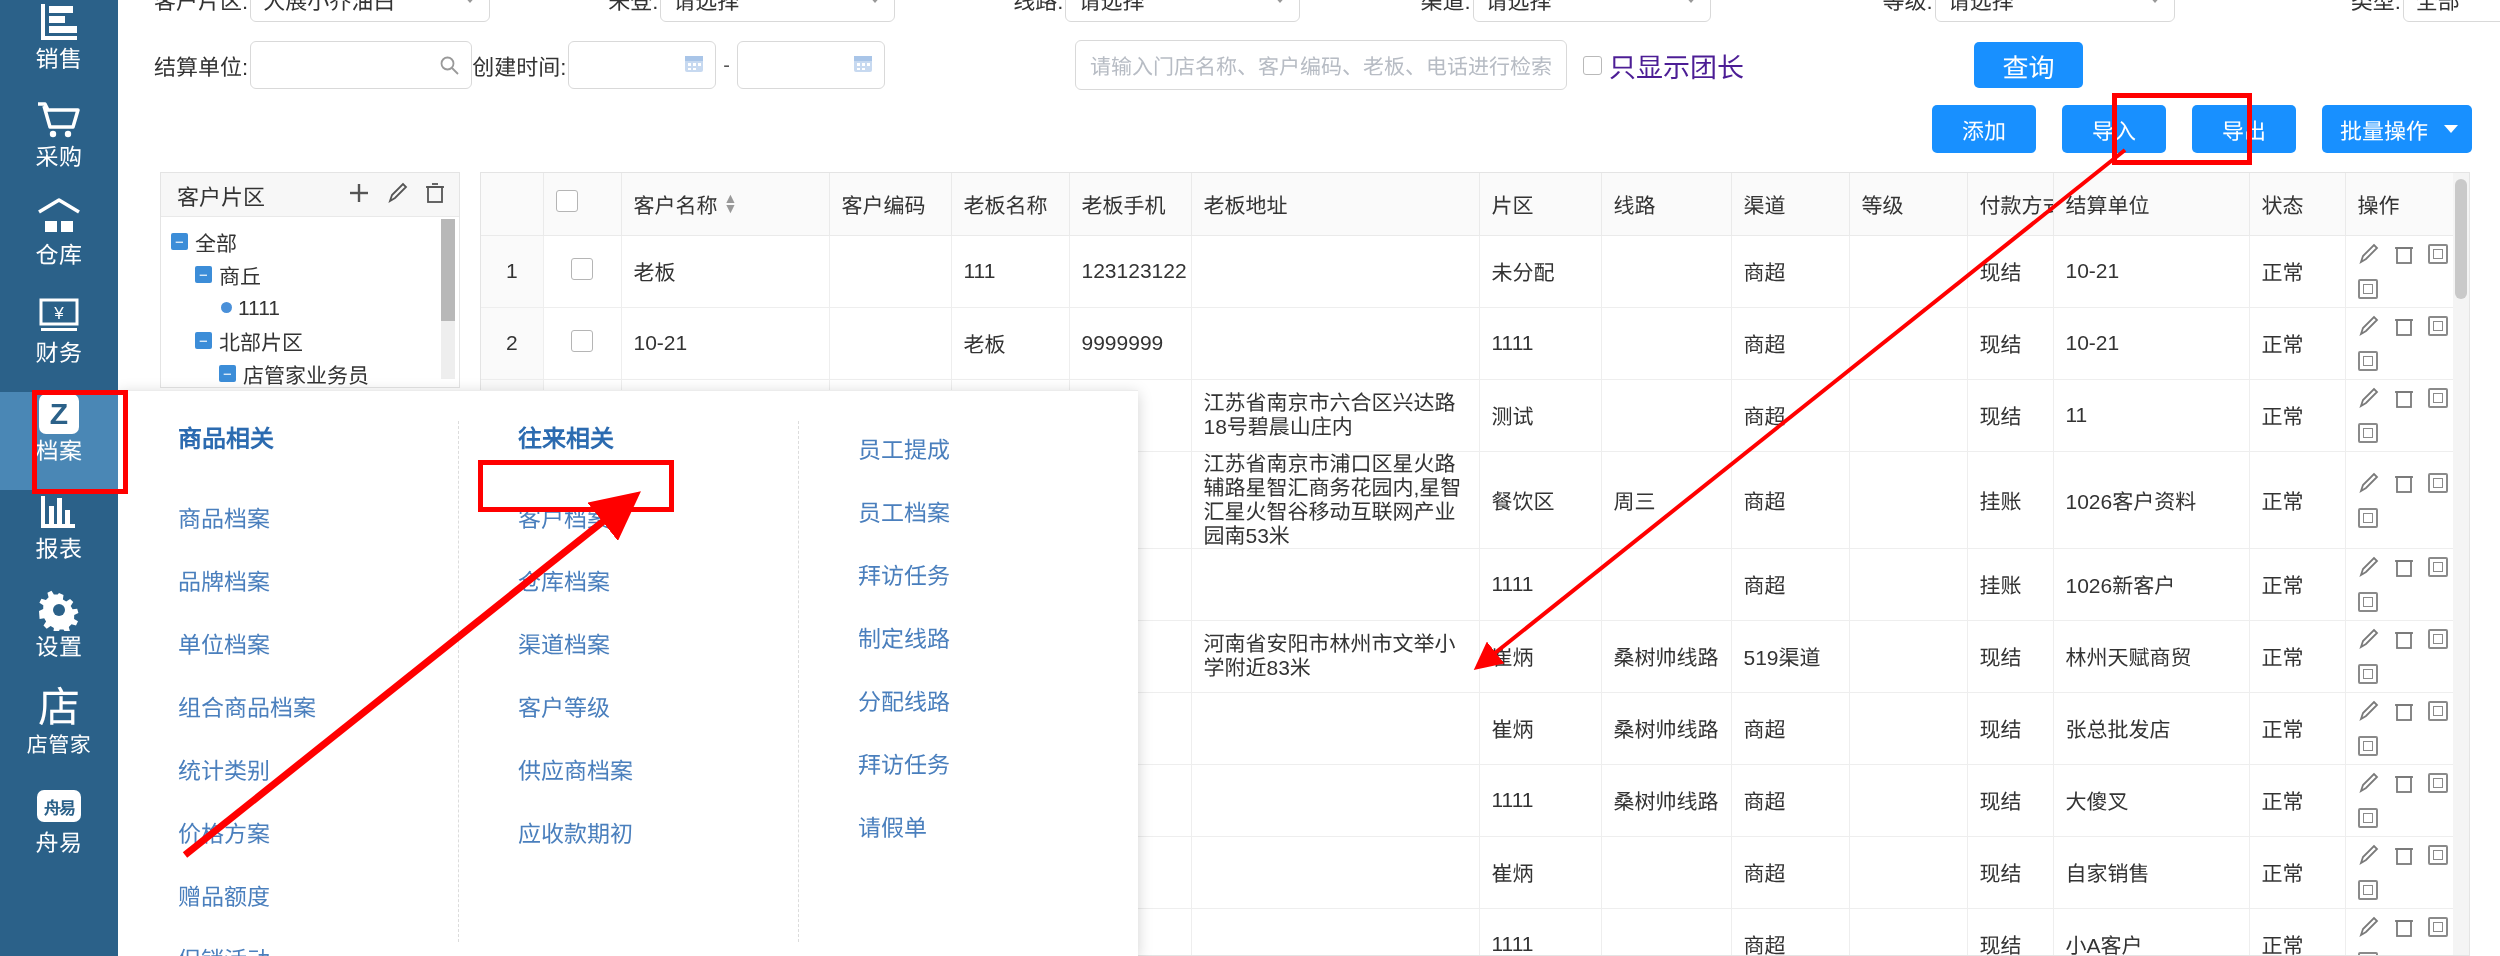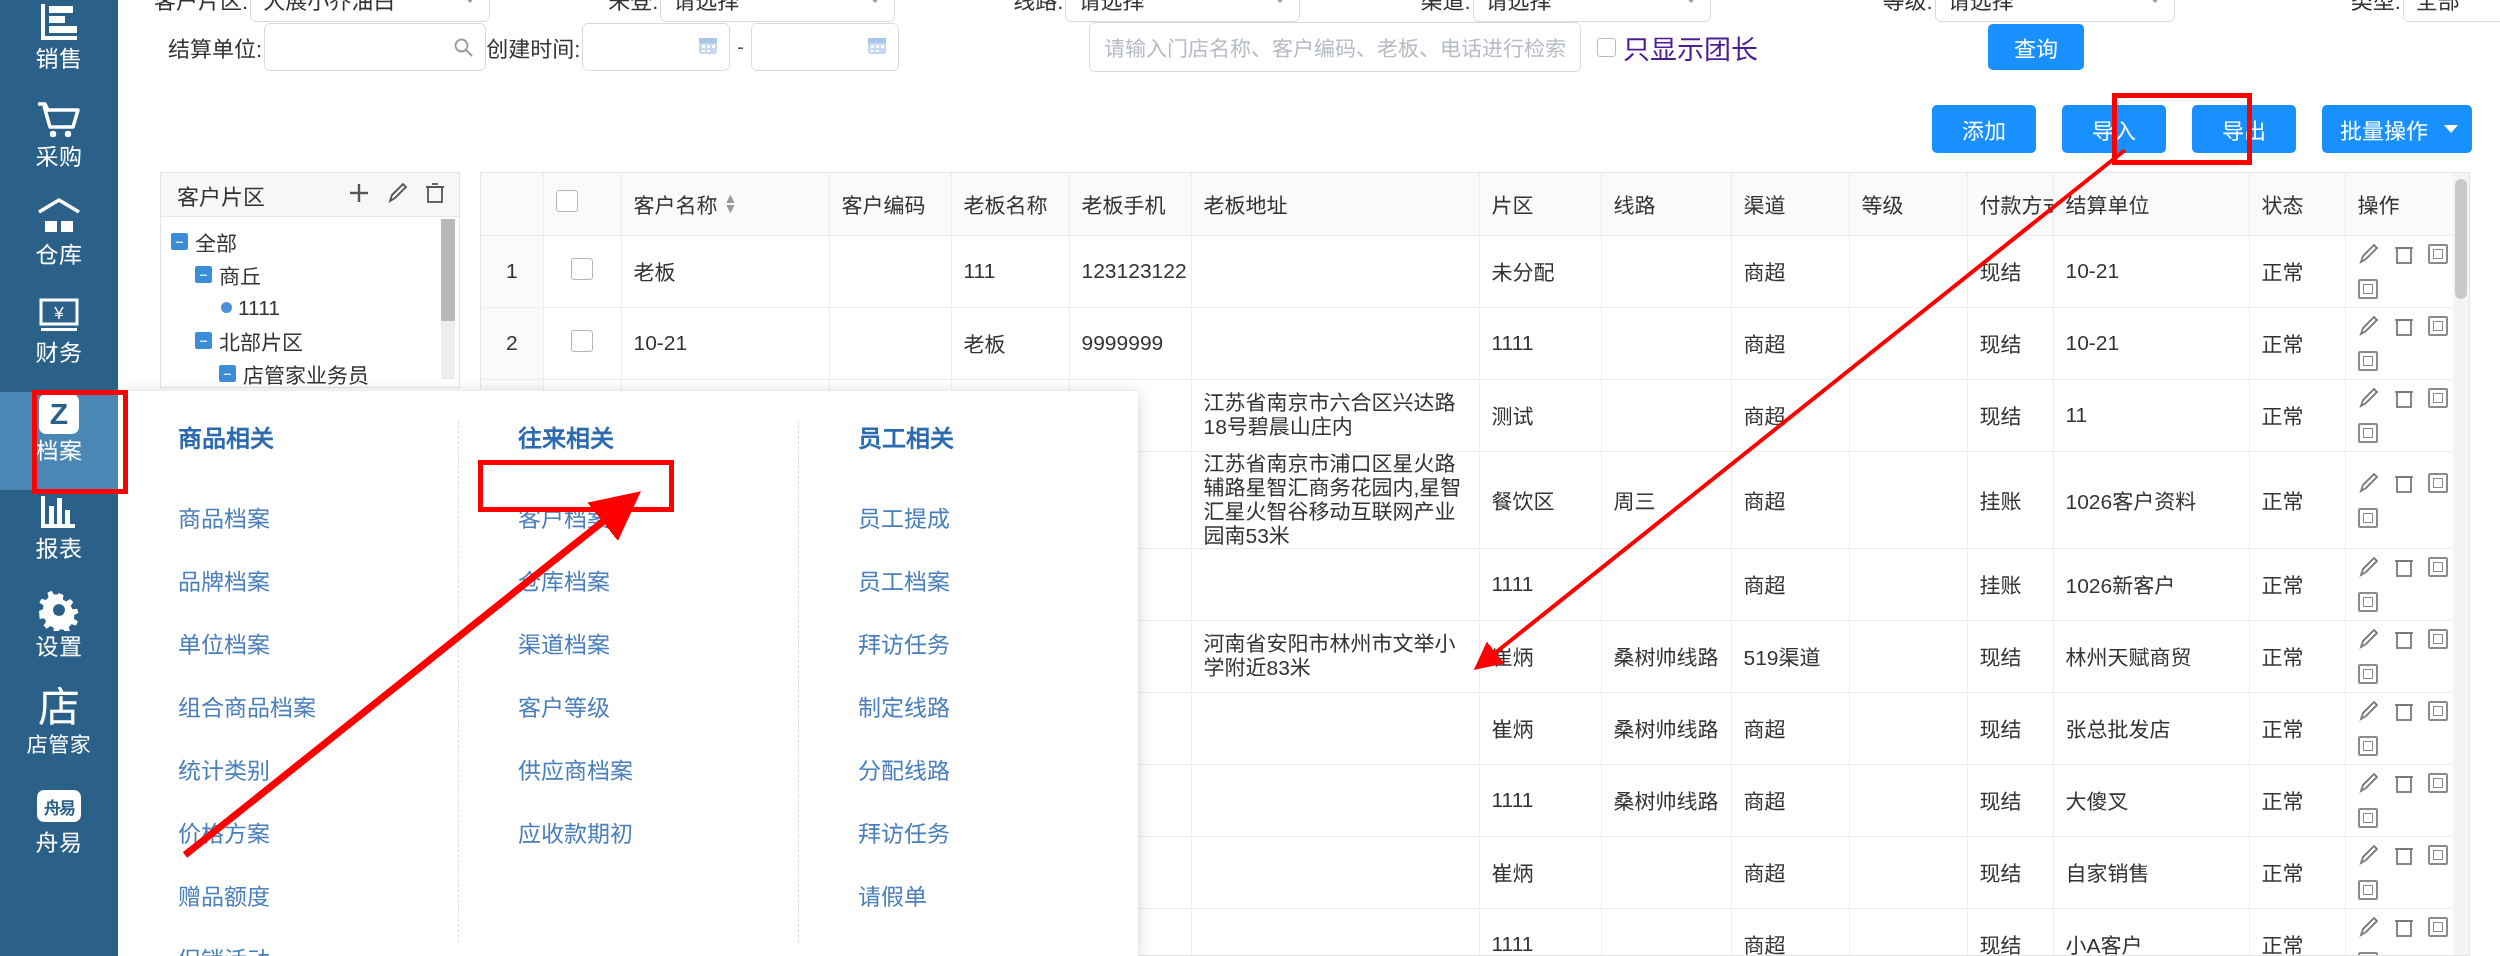--- a/index.html
+++ b/index.html
@@ -113,24 +113,24 @@
     border-right: 7px solid transparent;
     border-top: 8px solid #999;
   }
   .f-sel-1 { width: 240px; }
   .f-sel-2 { width: 235px; }
   .f-sel-3 { width: 235px; }
   .f-sel-4 { width: 238px; }
   .f-sel-5 { width: 240px; }
 
   .filter-row-2 {
-    position: absolute; left: 0; top: 20px;
+    position: absolute; left: 0; top: 38px;
     height: 54px; width: 2382px;
     display: flex; align-items: center;
-    padding-left: 50px;
+    padding-left: 36px;
   }
   .f-search-unit {
     width: 222px; height: 48px;
     border: 1px solid #d9d9d9; border-radius: 6px;
     position: relative; background:#fff;
   }
   .mag {
     position:absolute; right:12px; top:50%; transform:translateY(-50%);
     width: 20px; height: 20px;
   }
@@ -151,25 +151,25 @@
     white-space: nowrap; overflow: hidden;
   }
   .chk-wrap { display:flex; align-items:center; margin-left: 16px; }
   .chk-box {
     width: 19px; height: 19px;
     border: 1px solid #b9b9b9; border-radius: 3px;
     background:#fff; margin-right: 7px;
   }
   .chk-lbl { font-size: 27px; color:#4c1d95; white-space: nowrap; }
   .btn-query {
-    width: 96px; height: 46px;
+    width: 109px; height: 46px;
     background: #1890ff; color:#fff;
     border-radius: 5px;
     display:flex; align-items:center; justify-content:center;
-    font-size: 22px;
+    font-size: 26px;
     margin-left: 230px;
     cursor:pointer;
   }
 
   
   .action-row {
     position: absolute; right: 28px; top: 105px;
     display: flex; align-items: center; gap: 0;
     z-index: 25;
   }
@@ -1062,21 +1062,20 @@
     <div class="mega-col">
       <div class="mega-h">往来相关</div>
       <div class="mega-i">客户档案</div>
       <div class="mega-i">仓库档案</div>
       <div class="mega-i">渠道档案</div>
       <div class="mega-i">客户等级</div>
       <div class="mega-i">供应商档案</div>
       <div class="mega-i">应收款期初</div>
     </div>
     <div class="mega-col">
-      <div class="mega-h">员工相关</div>
       <div class="mega-i">员工提成</div>
       <div class="mega-i">员工档案</div>
       <div class="mega-i">拜访任务</div>
       <div class="mega-i">制定线路</div>
       <div class="mega-i">分配线路</div>
       <div class="mega-i">拜访任务</div>
       <div class="mega-i">请假单</div>
     </div>
   </div>
   <div class="mega-highlight"></div>

